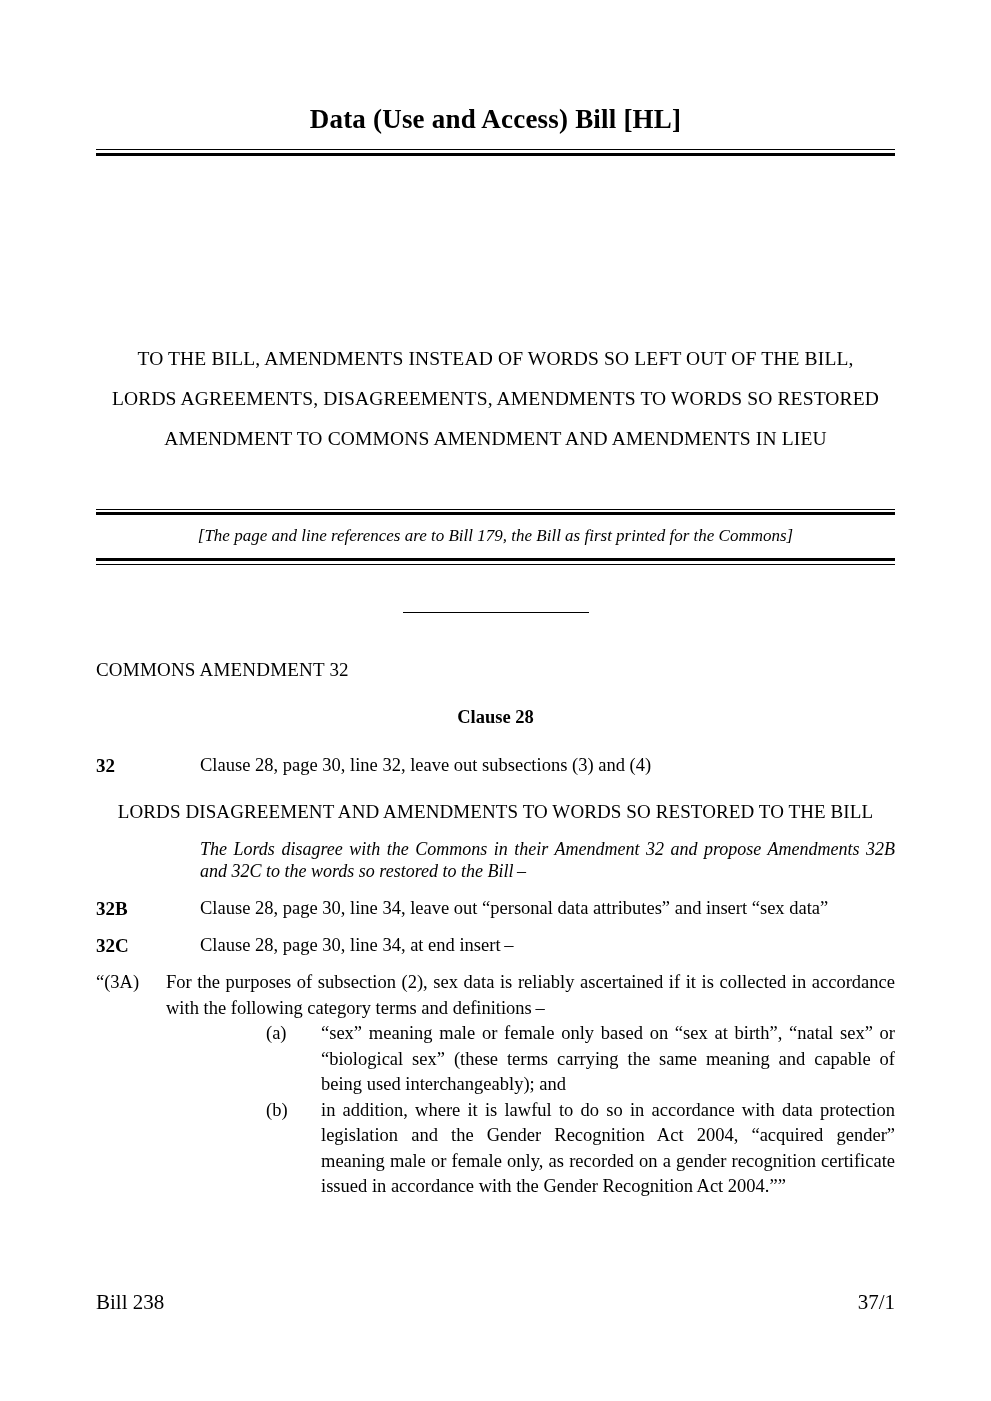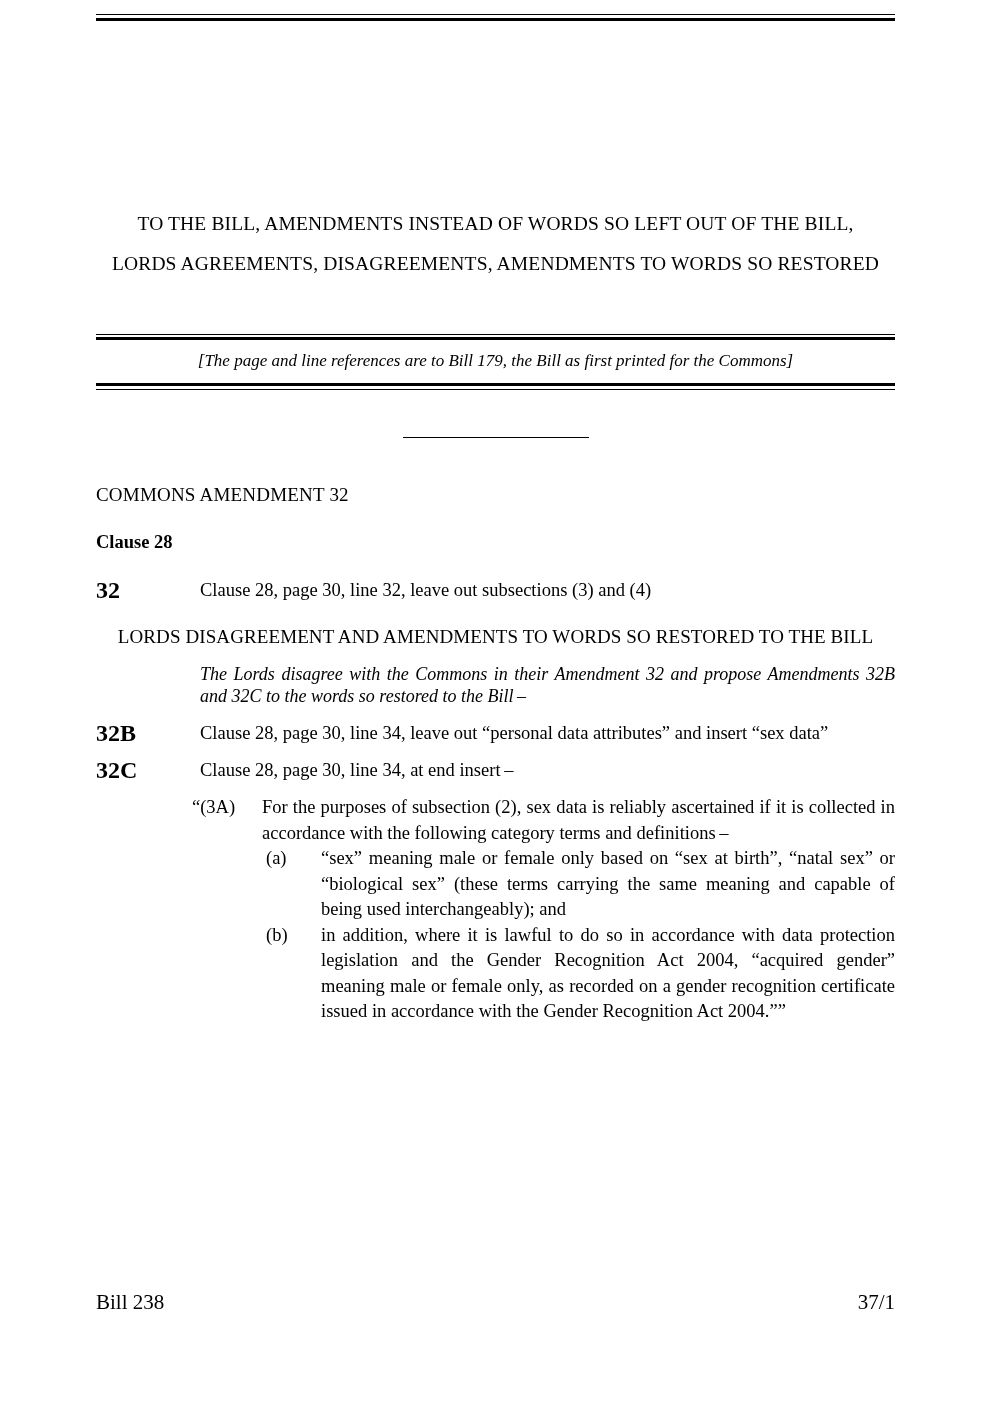--- a/index.html
+++ b/index.html
@@ -76,57 +76,56 @@
     font-size: 17px;
     padding: 11px 0 12px 0;
   }
   
   .commons-amendment-heading {
     text-align: left;
     font-size: 19px;
     letter-spacing: 0.2px;
   }
   .clause-heading {
-    text-align: left;
+    text-align: center;
     font-size: 18.5px;
     font-weight: bold;
   }
   .sub-heading {
     text-align: center;
     font-size: 19px;
     letter-spacing: 0.1px;
   }
   
   .amendment-row {
     position: relative;
     padding-left: 104px;
     font-size: 18.5px;
     line-height: 25px;
   }
   .amendment-num {
     position: absolute;
     left: 0;
     top: 0;
     font-weight: bold;
-    font-size: 24px;
+    font-size: 19px;
   }
   .amendment-text { display: block; }
   
   .lords-note {
     margin-left: 104px;
     font-style: italic;
     font-size: 18px;
     line-height: 22px;
     text-align: justify;
     text-justify: inter-word;
   }
   
   .sub-block {
     position: relative;
-    margin-left: 96px;
     padding-left: 70px;
     font-size: 18.5px;
     line-height: 25.5px;
     text-align: justify;
     text-justify: inter-word;
   }
   .sub-marker {
     position: absolute;
     left: 0;
     top: 0;
@@ -166,28 +165,30 @@
   .spacer-7 { height: 23px; }
   .spacer-8 { height: 15px; }
   .spacer-9 { height: 14px; }
   .spacer-10 { height: 12px; }
 </style>
 </head>
 <body>
 
 <div class="page">
 
+  <h1 class="doc-title">Data (Use and Access) Bill [HL]</h1>
 
   <div class="rule-double-top"></div>
 
   <div class="spacer-1"></div>
 
   <div class="main-heading">
     <div>TO THE BILL, AMENDMENTS INSTEAD OF WORDS SO LEFT OUT OF THE BILL,</div>
     <div>LORDS AGREEMENTS, DISAGREEMENTS, AMENDMENTS TO WORDS SO RESTORED</div>
+    <div>AMENDMENT TO COMMONS AMENDMENT AND AMENDMENTS IN LIEU</div>
   </div>
 
   <div class="spacer-2"></div>
 
   <div class="rule-double-top"></div>
   <div class="note">[The page and line references are to Bill 179, the Bill as first printed for the Commons]</div>
   <div class="rule-double-bottom"></div>
 
   <div class="spacer-3"></div>
 

